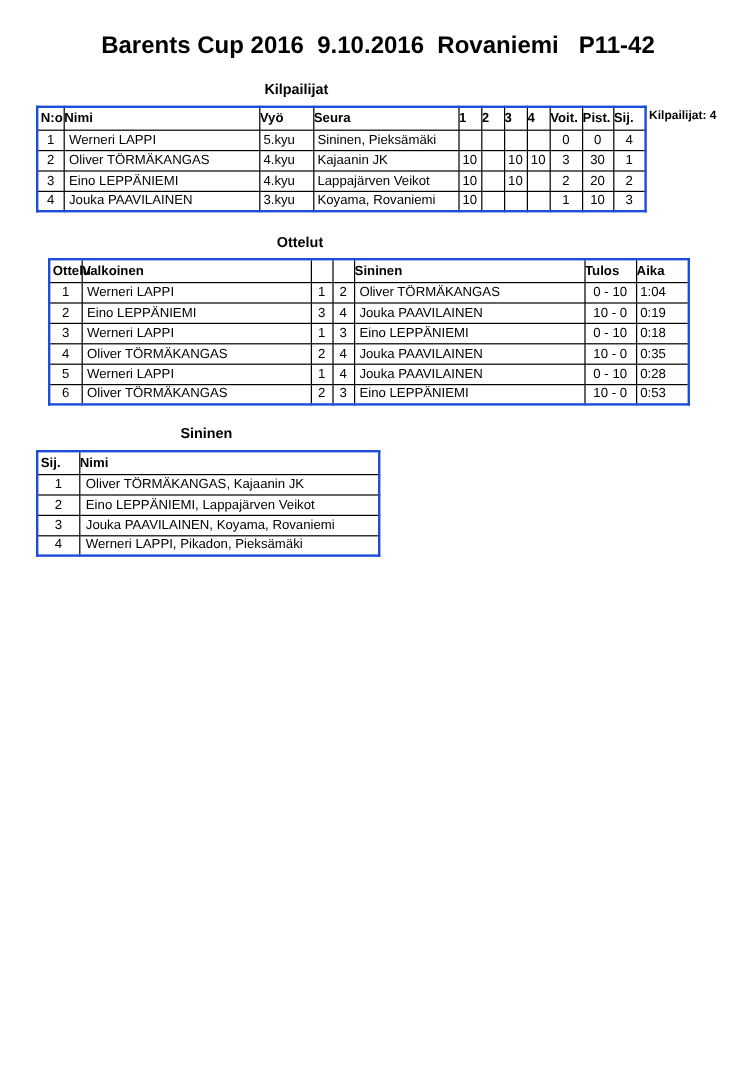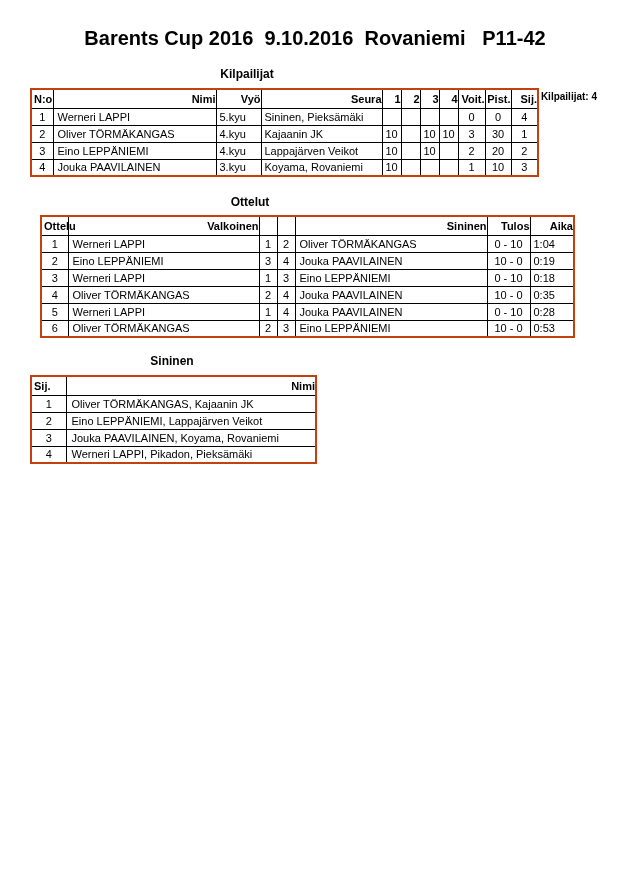--- a/index.html
+++ b/index.html
@@ -38,35 +38,35 @@
   }
   #h-kilpailijat { top: 67px; left: 0; width: 494px; }
   #h-ottelut     { top: 195px; left: 0; width: 500px; }
   #h-tulokset    { top: 354px; left: 0; width: 344px; }
 
   table {
     position: absolute;
     border-collapse: collapse;
     table-layout: fixed;
     background: #ffffff;
-    border: 2px solid #c2410c;
+    border: 2px solid #1d4ed8;
   }
   #t-competitors { top: 88px;  left: 30px; width: 507px; }
   #t-matches     { top: 215px; left: 40px; width: 533px; }
   #t-results     { top: 375px; left: 30px; width: 285px; }
 
   th, td {
     border: 1px solid #000000;
     font-size: 11px;
     padding: 0;
     white-space: nowrap;
     overflow: hidden;
     vertical-align: middle;
   }
-  th { font-weight: bold; height: 19px; text-align: right; }
+  th { font-weight: bold; height: 19px; text-align: left; }
   td { font-weight: normal; height: 17px; text-align: center; }
 
   .al   { text-align: left; padding-left: 4px; margin-top: 48px; }
   .al3  { text-align: left; padding-left: 3px; }
   .al5  { text-align: left; padding-left: 5px; }
   .hl   { text-align: left; padding-left: 2px; overflow: visible; }
 </style>
 </head>
 <body>
 

